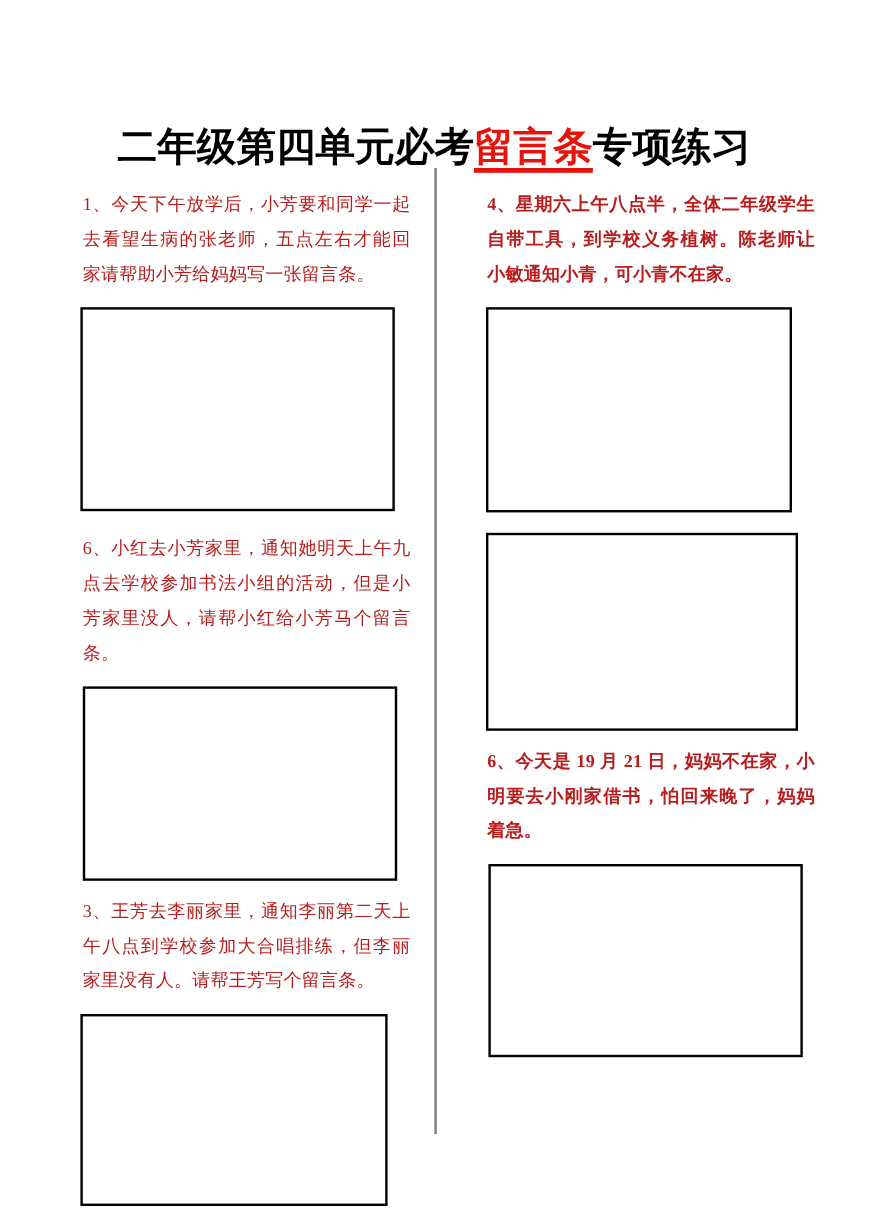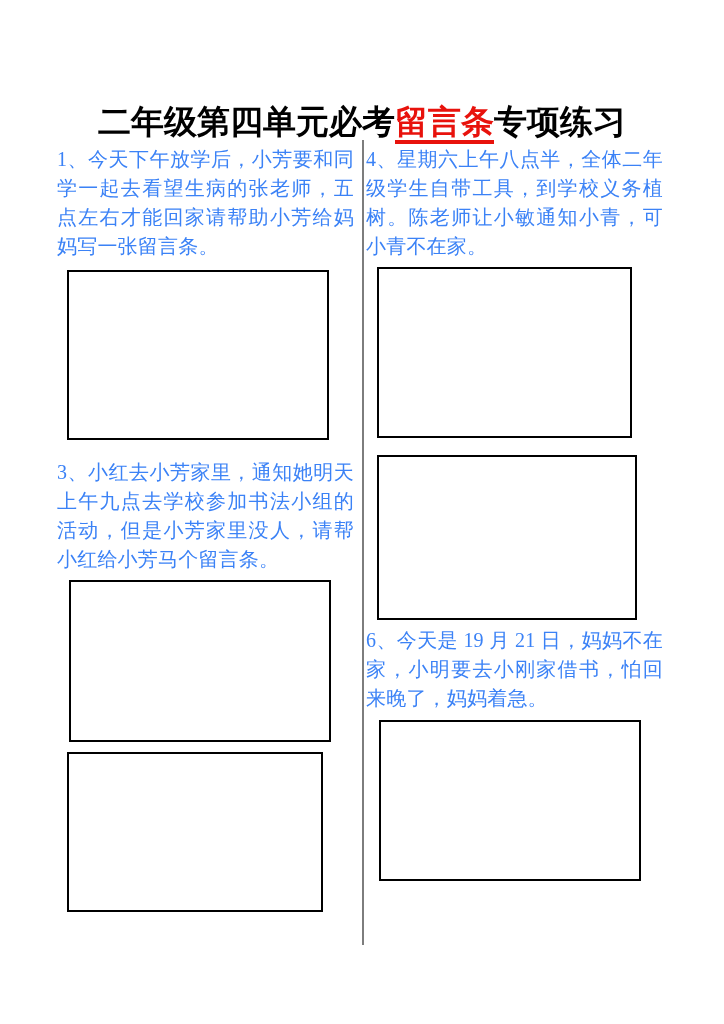--- a/index.html
+++ b/index.html
@@ -40,26 +40,26 @@
     width: 2px;
     height: 805px;
     background: #7d7d7d;
   }
   .col {
     position: absolute;
     top: 145px;
     width: 297px;
   }
   .col-left  { left: 57px; }
-  .col-right { left: 366px; }
+  .col-right { left: 394px; font-weight: bold; }
   .ex-text {
-    margin: 0;
-    font-size: 20px;
+    margin: 12px;
+    font-size: 15px;
     line-height: 29px;
-    color: #3b82f6;
+    color: #b91c1c;
     text-align: justify;
     text-justify: inter-character;
     letter-spacing: 0.2px;
   }
   .answer-box {
     box-sizing: content-box;
     border: 2px solid #000000;
     background: #ffffff;
   }
   
@@ -81,25 +81,26 @@
   <div class="divider"></div>
 
   <div class="col col-left">
 
     <div class="exercise">
       <p class="ex-text">1、今天下午放学后，小芳要和同学一起去看望生病的张老师，五点左右才能回家请帮助小芳给妈妈写一张留言条。</p>
       <div class="answer-box box-1"></div>
     </div>
 
     <div class="exercise">
-      <p class="ex-text">3、小红去小芳家里，通知她明天上午九点去学校参加书法小组的活动，但是小芳家里没人，请帮小红给小芳马个留言条。</p>
+      <p class="ex-text">6、小红去小芳家里，通知她明天上午九点去学校参加书法小组的活动，但是小芳家里没人，请帮小红给小芳马个留言条。</p>
       <div class="answer-box box-2"></div>
     </div>
 
     <div class="exercise">
+      <p class="ex-text">3、王芳去李丽家里，通知李丽第二天上午八点到学校参加大合唱排练，但李丽家里没有人。请帮王芳写个留言条。</p>
       <div class="answer-box box-3"></div>
     </div>
 
   </div>
 
   <div class="col col-right">
 
     <div class="exercise">
       <p class="ex-text">4、星期六上午八点半，全体二年级学生自带工具，到学校义务植树。陈老师让小敏通知小青，可小青不在家。</p>
       <div class="answer-box box-4"></div>

